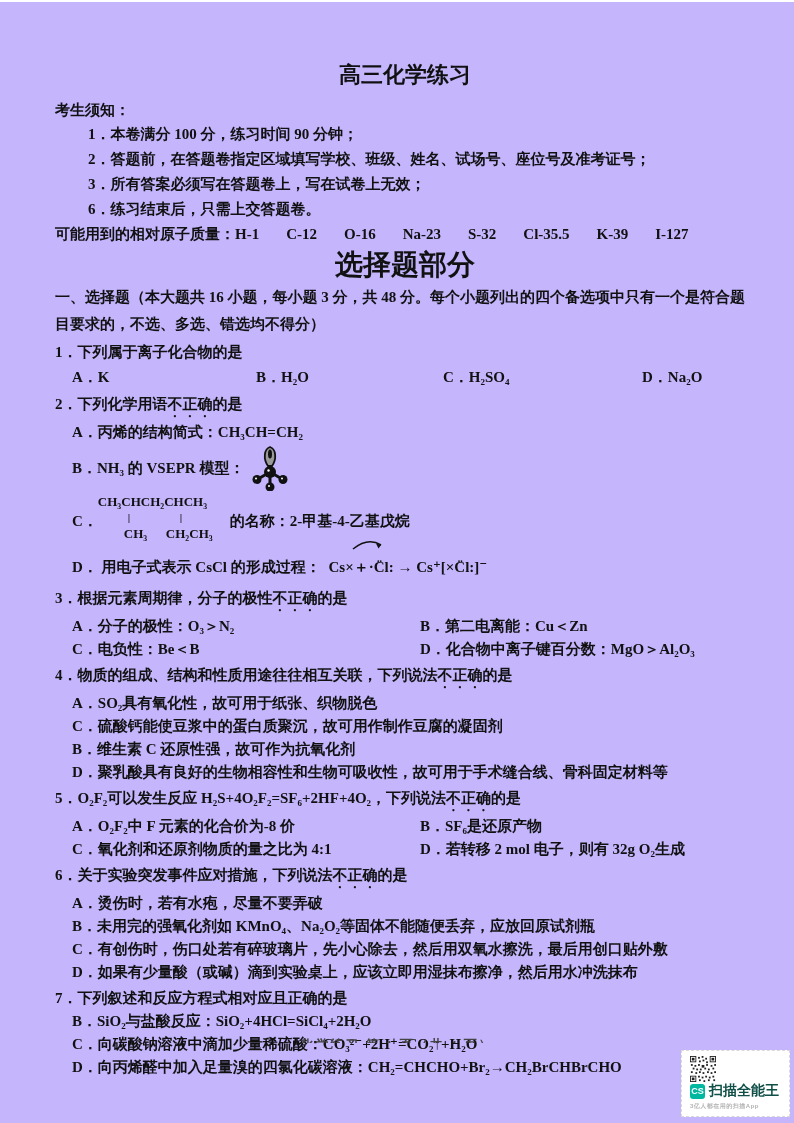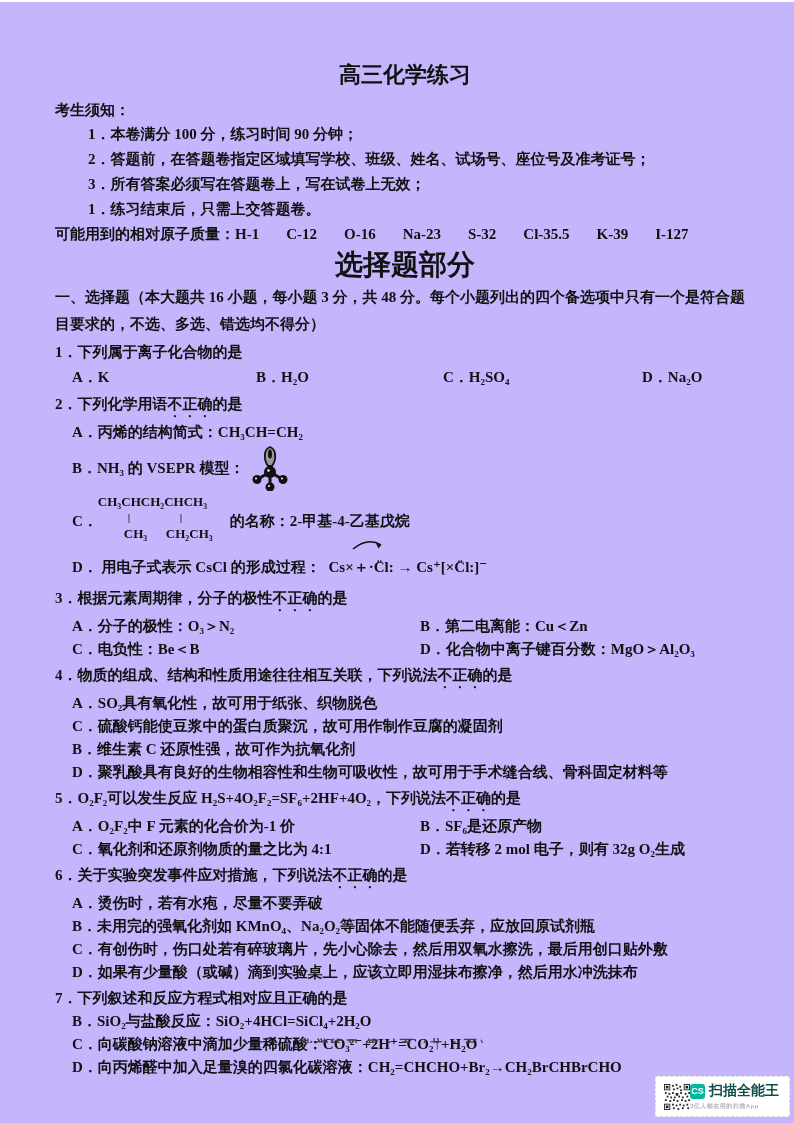--- a/index.html
+++ b/index.html
@@ -40,44 +40,44 @@
   .s-g2 { position:absolute; left:68px; top:32px; }
   
   .edot { position:relative; display:inline-block; margin-left:4px; }
   .edot .arrow-svg { position:absolute; left:22px; top:-11px; }
   .opt-d-row { line-height:34px; }
   
   .footer-clip { position:absolute; left:50%; transform:translateX(-50%); top:1036px;
                  height:5px; overflow:hidden; font-size:13px; line-height:14px;
                  color:#444; letter-spacing:2px; white-space:nowrap; }
   
-  .badge { position:absolute; right:4px; bottom:8px; display:flex; align-items:center;
+  .badge { position:absolute; right:4px; bottom:8px; display:flex; align-items:flex-start;
            padding:5px 10px 5px 8px; border:1px dashed #d9d9d9; background:#fff;
-           font-family:"Liberation Sans","DejaVu Sans",sans-serif; }
+           font-family:"Liberation Sans","DejaVu Sans",sans-serif;flex-direction:column; }
   .badge-right { display:flex; flex-direction:column; gap:2px; }
   .badge-brandrow { display:flex; align-items:center; gap:4px; }
   .cs-logo { display:inline-block; width:15px; height:15px; border-radius:3px;
              background:#00b7a0; color:#fff; font-size:9px; font-weight:700;
              line-height:15px; text-align:center; }
   .brand { font-size:14px; font-weight:700; color:#0f4f48; }
   .tagline { font-size:6px; color:#b3b3b3; letter-spacing:.5px; }
 </style>
 </head>
 <body>
 
 <div class="page">
   <div class="content">
 
     <div class="title">高三化学练习</div>
 
     <div class="notice-h">考生须知：</div>
     <div class="notice-item">1．本卷满分 100 分，练习时间 90 分钟；</div>
     <div class="notice-item">2．答题前，在答题卷指定区域填写学校、班级、姓名、试场号、座位号及准考证号；</div>
     <div class="notice-item">3．所有答案必须写在答题卷上，写在试卷上无效；</div>
-    <div class="notice-item">1．练习结束后，只需上交答题卷。</div>
+    <div class="notice-item">6．练习结束后，只需上交答题卷。</div>
 
     <div class="masses">
       <span>可能用到的相对原子质量：H-1</span><span class="mass-val">C-12</span><span class="mass-val">O-16</span><span class="mass-val">Na-23</span><span class="mass-val">S-32</span><span class="mass-val">Cl-35.5</span><span class="mass-val">K-39</span><span class="mass-val">I-127</span>
     </div>
 
     <div class="section-h">选择题部分</div>
 
     <p class="intro">一、选择题（本大题共 16 小题，每小题 3 分，共 48 分。每个小题列出的四个备选项中只有一个是符合题目要求的，不选、多选、错选均不得分）</p>
 
     <div class="q">
@@ -150,21 +150,21 @@
       <div class="stem"><span class="qnum">4．</span><span>物质的组成、结构和性质用途往往相互关联，下列说法</span><span class="emph">不正确</span><span>的是</span></div>
       <div class="opt-line"><span class="olabel">A．</span><span>SO₂具有氧化性，故可用于纸张、织物脱色</span></div>
       <div class="opt-line"><span class="olabel">C．</span><span>硫酸钙能使豆浆中的蛋白质聚沉，故可用作制作豆腐的凝固剂</span></div>
       <div class="opt-line"><span class="olabel">B．</span><span>维生素 C 还原性强，故可作为抗氧化剂</span></div>
       <div class="opt-line"><span class="olabel">D．</span><span>聚乳酸具有良好的生物相容性和生物可吸收性，故可用于手术缝合线、骨科固定材料等</span></div>
     </div>
 
     <div class="q">
       <div class="stem"><span class="qnum">5．</span><span>O₂F₂可以发生反应 H₂S+4O₂F₂=SF₆+2HF+4O₂，下列说法</span><span class="emph">不正确</span><span>的是</span></div>
       <div class="opt-grid2">
-        <span><span class="olabel">A．</span><span>O₂F₂中 F 元素的化合价为-1 价</span></span>
+        <span><span class="olabel">A．</span><span>O₂F₂中 F 元素的化合价为-8 价</span></span>
         <span><span class="olabel">B．</span><span>SF₆是还原产物</span></span>
         <span><span class="olabel">C．</span><span>氧化剂和还原剂物质的量之比为 4:1</span></span>
         <span><span class="olabel">D．</span><span>若转移 2 mol 电子，则有 32g O₂生成</span></span>
       </div>
     </div>
 
     <div class="q">
       <div class="stem"><span class="qnum">6．</span><span>关于实验突发事件应对措施，下列说法</span><span class="emph">不正确</span><span>的是</span></div>
       <div class="opt-line"><span class="olabel">A．</span><span>烫伤时，若有水疱，尽量不要弄破</span></div>
       <div class="opt-line"><span class="olabel">B．</span><span>未用完的强氧化剂如 KMnO₄、Na₂O₂等固体不能随便丢弃，应放回原试剂瓶</span></div>

